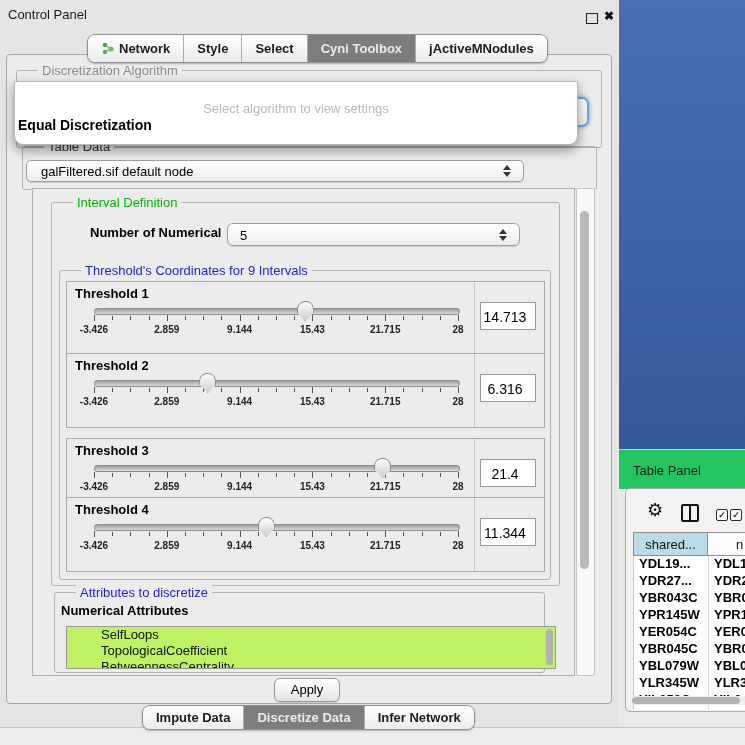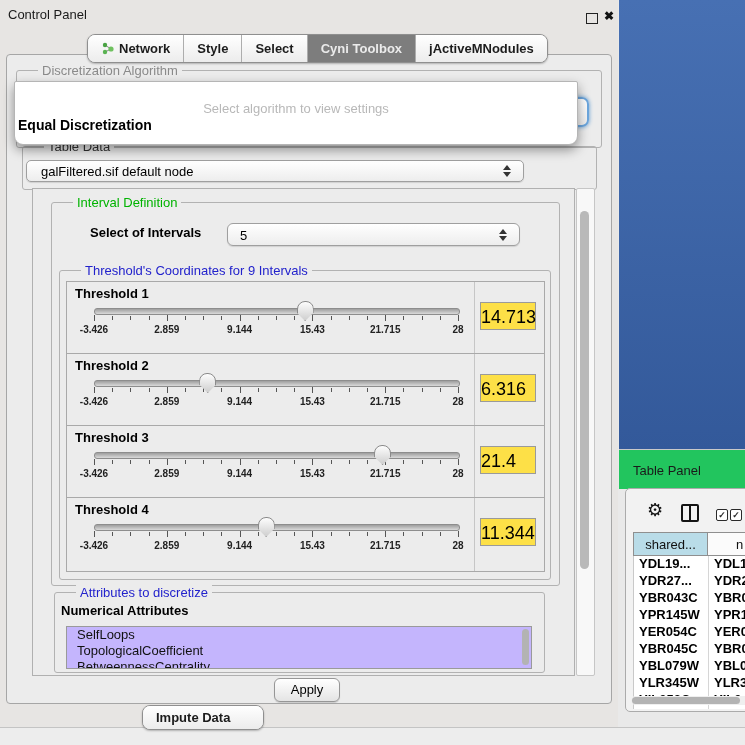--- a/index.html
+++ b/index.html
@@ -17,21 +17,21 @@
 
   .tabgroup{display:flex;border:1px solid #8f8f8f;border-radius:8px;overflow:hidden;
             background:#f4f4f4;box-shadow:0 1px 2px rgba(0,0,0,.25);}
   .tabseg{padding:0 13px;font-size:13px;font-weight:bold;color:#1c1c1c;white-space:nowrap;
           background:linear-gradient(#ffffff,#ececec);border-left:1px solid #adadad;
           display:flex;align-items:center;gap:5px;}
   .tabseg:first-child{border-left:none;}
   .tabseg.selected{background:#7d7d7d;color:#ebebeb;}
   #top-tabbar{left:87px;top:34px;height:27px;z-index:5;}
   #top-tabbar .tabseg{line-height:27px;}
-  #bottom-tabbar{left:142px;top:705px;height:23px;z-index:5;flex-direction:column;}
+  #bottom-tabbar{left:142px;top:705px;height:23px;z-index:5;}
   #bottom-tabbar .tabseg{line-height:23px;}
 
   #main-panel{left:6px;top:54px;width:604px;height:648px;border:1px solid #a6a6a6;
               border-radius:4px;background:#ececec;}
 
   .group{position:absolute;border:1px solid #b2b2b2;border-radius:3px;}
   .group>.legend{position:absolute;top:-8px;left:21px;background:#ececec;padding:0 4px;
                  font-size:13px;color:#333;white-space:nowrap;}
   .legend.green{color:#00b300;}
   .legend.blue{color:#2222cc;}
@@ -76,28 +76,28 @@
   .th-sep{position:absolute;left:407px;top:0;width:1px;height:100%;background:#c6c6c6;}
   .sl-track{position:absolute;left:27px;top:26px;width:364px;height:5px;border:1px solid #8d8d8d;
             border-radius:3px;background:linear-gradient(#9e9e9e,#dadada);}
   .sl-thumb{position:absolute;top:19px;width:15px;height:18px;border:1px solid #8a8a8a;
             background:linear-gradient(#fdfdfd,#cfcfcf);border-radius:8px 8px 3px 3px;
             clip-path:polygon(0 0,100% 0,100% 58%,50% 100%,0 58%);}
   .tick{position:absolute;width:1px;background:#555;}
   .tick.minor{top:34px;height:4px;}
   .tick.major{top:33px;height:6px;}
   .tick-label{position:absolute;top:42px;transform:translateX(-50%);font-size:10px;font-weight:bold;color:#222;}
-  .th-value{position:absolute;left:413px;top:20px;width:56px;height:28px;background:#fde047;
-            border:1px solid #9a9a9a;font-size:18px;color:#000;text-align:left;
+  .th-value{position:absolute;left:413px;top:20px;width:56px;height:28px;background:#ffffff;
+            border:1px solid #9a9a9a;font-size:14px;color:#000;text-align:center;
             line-height:28px;padding-right:6px;box-sizing:border-box;}
 
   #attr-group{left:21px;top:403px;width:489px;height:79px;}
   #num-attr-label{left:6px;top:10px;font-size:13px;font-weight:bold;color:#000;}
-  #attr-list{left:11px;top:33px;width:464px;height:41px;background:#c4b5fd;border:1px solid #9a9a9a;
-             overflow:hidden;}
+  #attr-list{left:11px;top:33px;width:464px;height:41px;background:#bef264;border:1px solid #9a9a9a;
+             overflow:hidden;padding-left:24px;}
   .attr-item{font-size:13px;color:#111;line-height:16px;padding-left:10px;white-space:nowrap;}
   #attr-scroll{position:absolute;right:2px;top:2px;width:7px;height:36px;background:#b3b3b3;border-radius:4px;}
 
   #apply-btn{left:274px;top:678px;width:64px;height:22px;border:1px solid #969696;border-radius:6px;
              background:linear-gradient(#ffffff,#e4e4e4);font-size:13px;color:#000;text-align:center;
              line-height:22px;box-shadow:0 1px 1px rgba(0,0,0,.15);}
 
   
   #desktop{left:619px;top:0;width:126px;height:449px;background:linear-gradient(#4770b3,#33599a);}
 
@@ -186,21 +186,21 @@
       <span class="spinner">
           <span class="up"></span>
           <span class="dn"></span>
         </span>
     </div>
   </div>
 
   <div id="viewport" class="abs">
     <div id="interval-group" class="abs group">
       <span class="legend green">Interval Definition</span>
-      <div id="num-label" class="abs">Select of Intervals</div>
+      <div id="num-label" class="abs">Number of Numerical</div>
       <div id="num-combo" class="abs combo">
         <span>5</span>
         <span class="spinner">
             <span class="up"></span>
             <span class="dn"></span>
           </span>
       </div>
       <div id="thresholds-group" class="abs group">
         <span class="legend blue">Threshold's Coordinates for 9 Intervals</span>
         <div id="threshold-rows">
@@ -269,21 +269,21 @@
                 <div class="tick-label" style="left: 99.8px;">2.859</div>
                 <div class="tick-label" style="left: 172.6px;">9.144</div>
                 <div class="tick-label" style="left: 245.4px;">15.43</div>
                 <div class="tick-label" style="left: 318.2px;">21.715</div>
                 <div class="tick-label" style="left: 391px;">28</div>
               </div>
     <div class="sl-thumb" style="left: 132.3px;"></div>
     <div class="th-sep"></div>
     <div class="th-value">6.316</div>
   </div>
-            <div class="th-row" style="top: 154px;">
+            <div class="th-row" style="top: 167px;">
     <div class="th-label">Threshold 3</div>
     <div class="sl-track"></div>
     <div class="sl-ticks">
                 <div class="tick major" style="left: 27px;"></div>
                 <div class="tick minor" style="left: 45.2px;"></div>
                 <div class="tick minor" style="left: 63.4px;"></div>
                 <div class="tick minor" style="left: 81.6px;"></div>
                 <div class="tick major" style="left: 99.8px;"></div>
                 <div class="tick minor" style="left: 118px;"></div>
                 <div class="tick minor" style="left: 136.2px;"></div>

